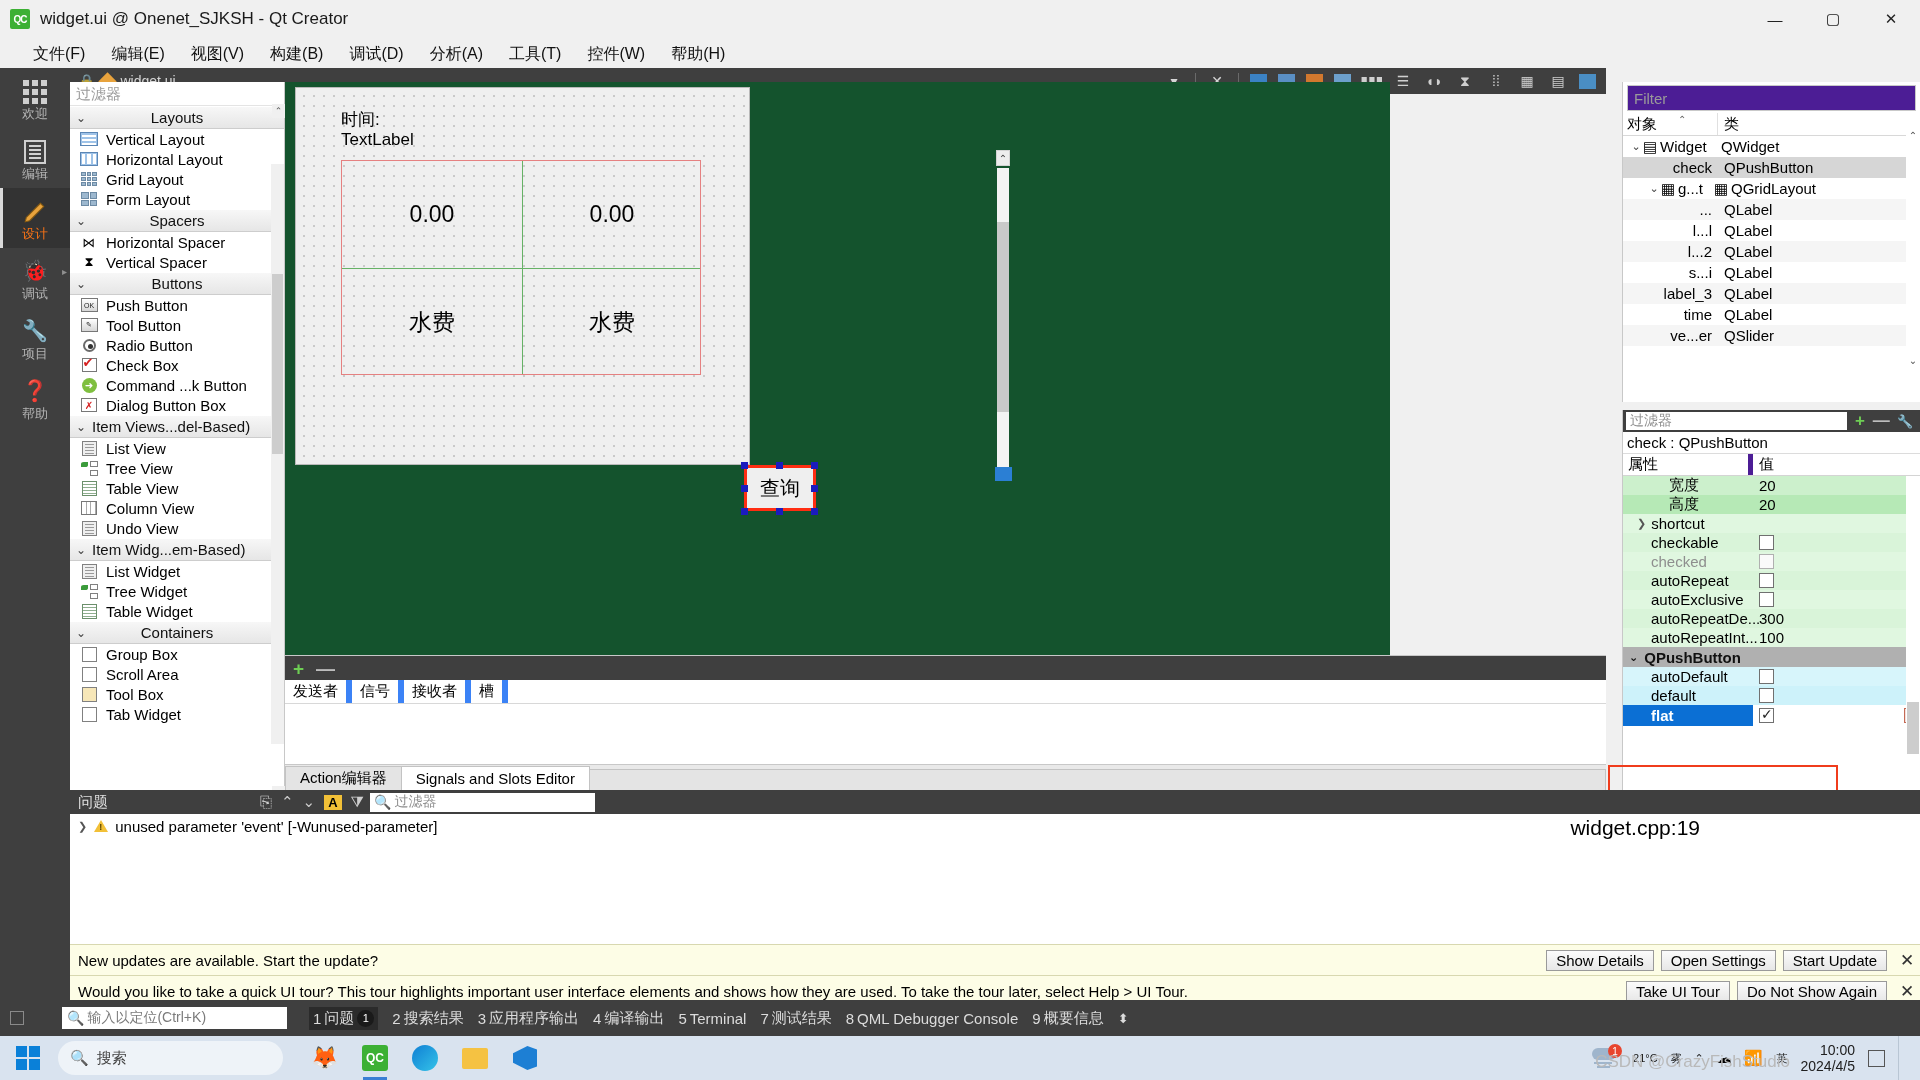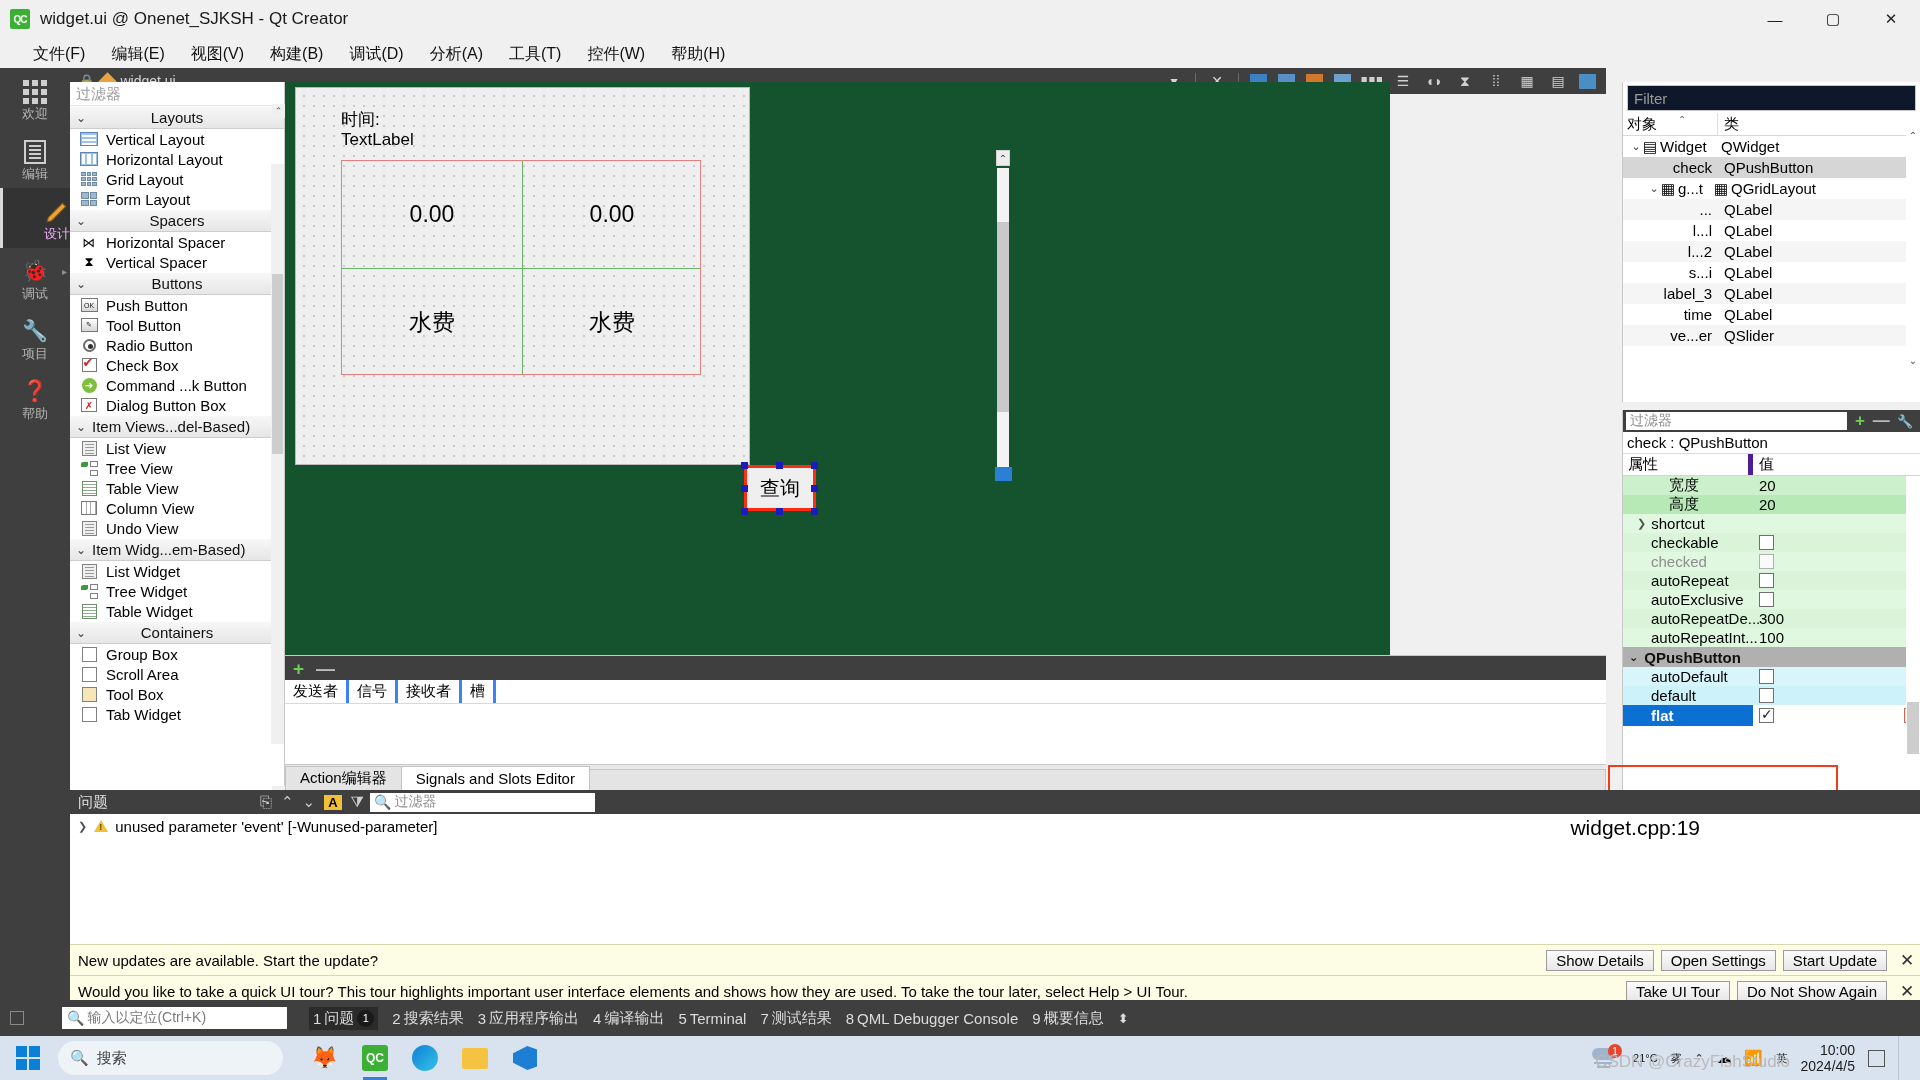--- a/index.html
+++ b/index.html
@@ -37,21 +37,21 @@
 
   
   .modebar {
     position:absolute; left:0; top:68px; width:70px; height:948px;
     background:#3f3f3f;
   }
   .mode {
     width:70px; padding:8px 0 6px 0; text-align:center; color:#b3b3b3; font-size:13px;
     position:relative;
   }
-  .mode.active { background:#333333; color:#f0abfc;text-align:right; }
+  .mode.active { background:#333333; color:#f97316; }
   .mode.active:before {
     content:""; position:absolute; left:0; top:0; width:3px; height:100%; background:#d9d9d9;
   }
   .mode .glyph { display:block; height:30px; line-height:30px; font-size:21px; color:#cccccc; }
   .mode .lbl { display:block; line-height:16px; }
   .mode .arrow { position:absolute; right:3px; top:18px; font-size:10px; color:#8f8f8f; }
   .grid-ico { display:inline-grid; grid-template-columns:repeat(3,6px); grid-gap:3px; vertical-align:middle; }
   .grid-ico i { width:6px; height:6px; background:#cfcfcf; display:block; }
   .doc-ico { width:22px; height:24px; border:2px solid #cfcfcf; display:inline-block; position:relative; vertical-align:middle;}
   .doc-ico:after{content:""; position:absolute; left:3px; top:3px; right:3px; height:2px;
@@ -164,34 +164,34 @@
 
   
   .ss-dock {
     position:absolute; left:285px; top:655px; width:1321px; height:135px; background:#fff;
     border-top:1px solid #c8c8c8;
   }
   .ss-toolbar { height:24px; background:#3f3f3f; display:flex; align-items:center; padding-left:8px; gap:12px; }
   .plus-ico { color:#6ece54; font-size:19px; font-weight:bold; line-height:1; }
   .minus-ico { color:#bdbdbd; font-size:19px; font-weight:bold; line-height:1; }
   .ss-header { height:24px; display:flex; align-items:center; font-size:15px; border-bottom:1px solid #d8d8d8; }
-  .ss-th { padding:0 8px; border-right:3px solid #3b82f6; height:100%; display:flex; align-items:center; }
+  .ss-th { padding:0 8px; border-right:6px solid #3b82f6; height:100%; display:flex; align-items:center; }
   .ss-tabs { position:absolute; left:0; bottom:0; width:100%; height:26px; background:#e9e9e9;
              display:flex; align-items:flex-end; border-top:1px solid #c8c8c8; }
   .ss-tab { height:24px; padding:0 14px; display:flex; align-items:center; font-size:15px;
             background:#e4e4e4; border:1px solid #c3c3c3; border-bottom:none; margin-right:-1px;}
   .ss-tab.active { background:#fff; }
   .ss-tabfill { flex:1; height:21px; background:#e4e4e4; border:1px solid #c3c3c3; border-bottom:none; }
 
   
   .objdock {
     position:absolute; left:1622px; top:82px; width:298px; height:320px;
     background:#fff; font-size:15px; border-left:1px solid #c8c8c8;
   }
-  .flt-input { height:26px; border:1px solid #c9c9c9; margin:3px 4px 2px 4px; background:#0f172a;
+  .flt-input { height:26px; border:1px solid #c9c9c9; margin:3px 4px 2px 4px; background:#4c1d95;
                display:flex; align-items:center; padding-left:6px; color:#9a9a9a; }
   .obj-head { height:23px; display:flex; font-size:15px; border-bottom:1px solid #d8d8d8; background:#fff; }
   .obj-head .c1 { width:95px; display:flex; align-items:center; padding-left:4px; border-right:1px solid #e0e0e0;position:relative;}
   .obj-head .c1 .sortcaret{position:absolute;left:55px;top:1px;font-size:10px;color:#666;}
   .obj-head .c2 { flex:1; display:flex; align-items:center; padding-left:6px; }
   .obj-row { height:21px; display:flex; align-items:center; font-size:15px; position:relative;}
   .obj-row.alt { background:#f5f5f5; }
   .obj-row.sel { background:#d6d6d6; }
   .obj-row .name { width:95px; text-align:right; padding-right:6px; white-space:nowrap; }
   .obj-row .cls { flex:1; padding-left:6px; }

